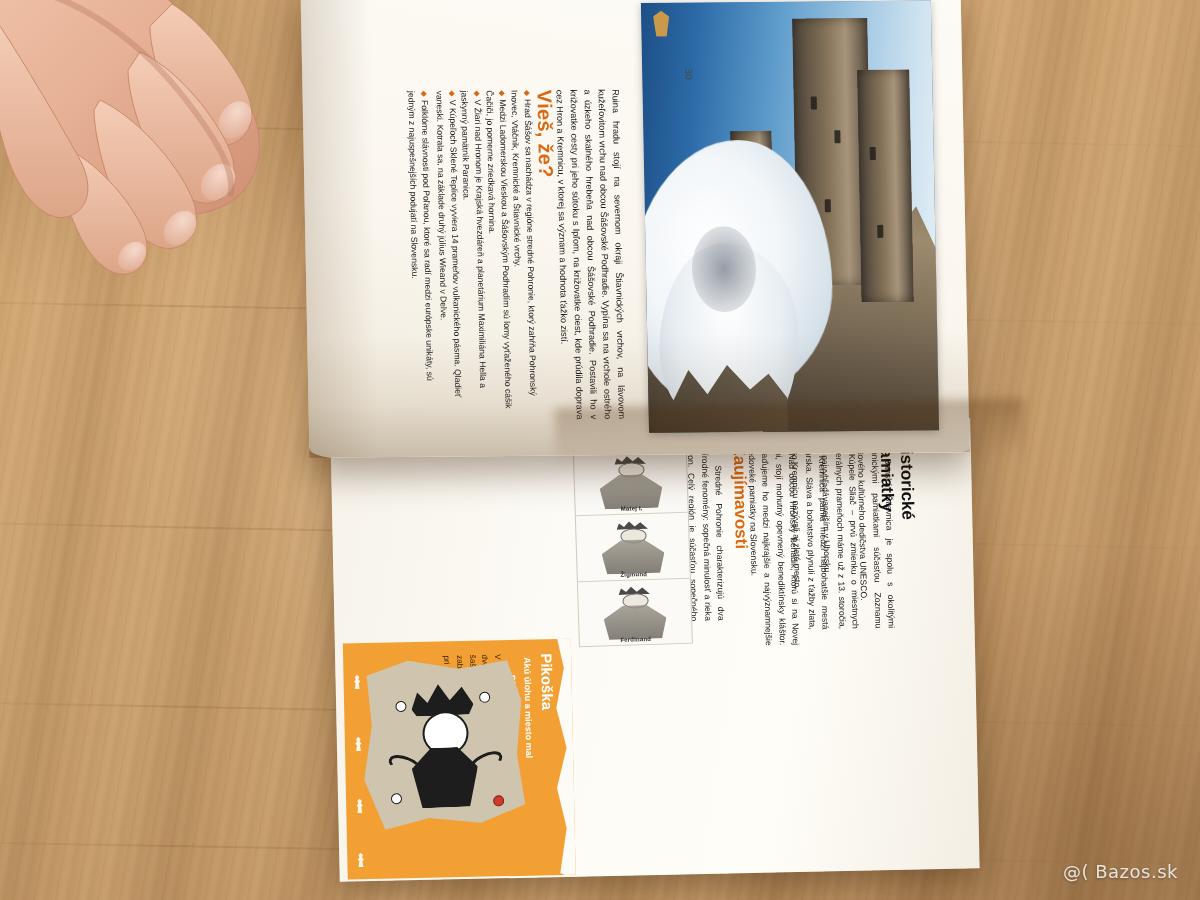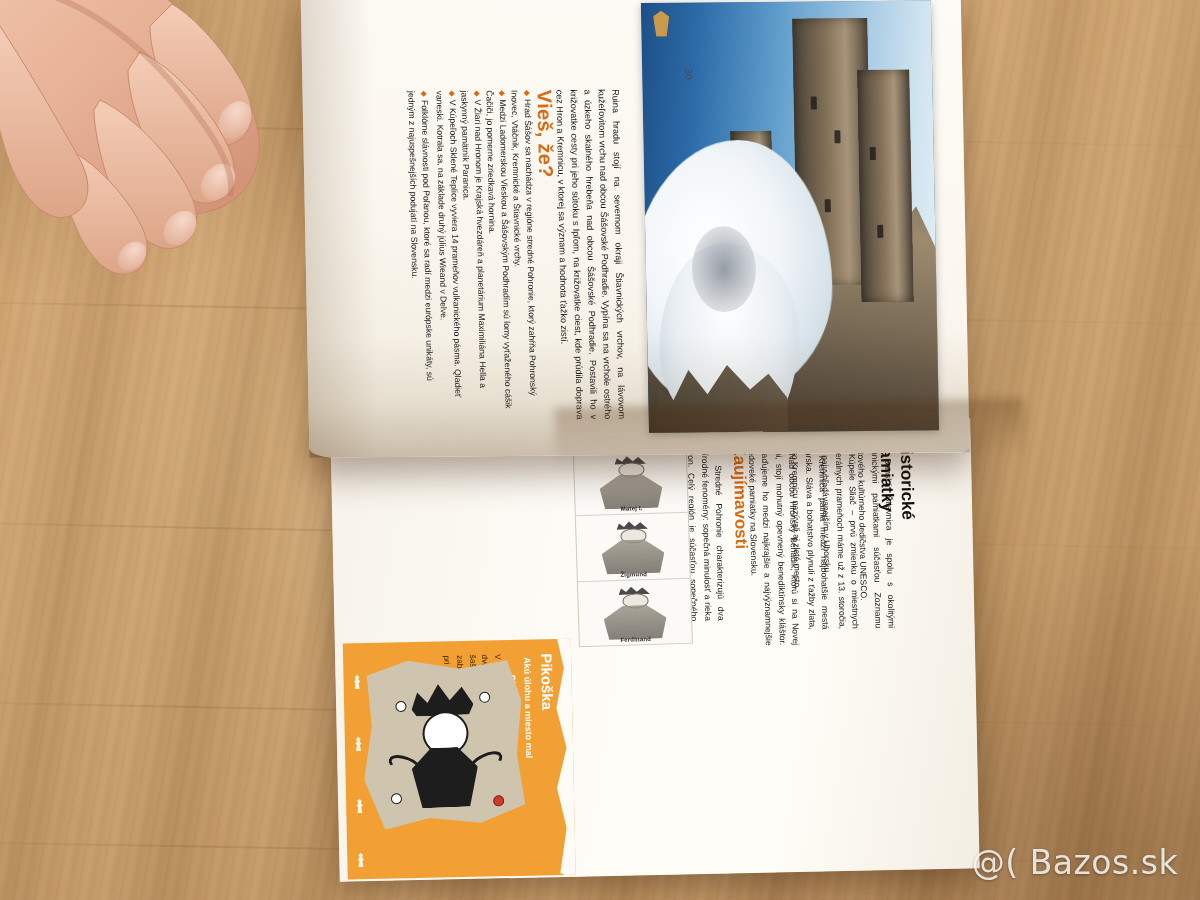--- a/index.html
+++ b/index.html
@@ -381,21 +381,21 @@
     height: 460px;
     pointer-events: none;
   }
 
   
   #watermark {
     position: absolute;
     right: 22px;
     bottom: 18px;
     color: rgba(255,255,255,0.82);
-    font-size: 33px;
+    font-size: 18px;
     letter-spacing: 0.5px;
     text-shadow: 0 1px 3px rgba(0,0,0,0.35);
     font-family: "DejaVu Sans", sans-serif;
   }
 
   .page-shadow-under {
     position: absolute;
     left: 300px;
     top: 400px;
     width: 560px;

